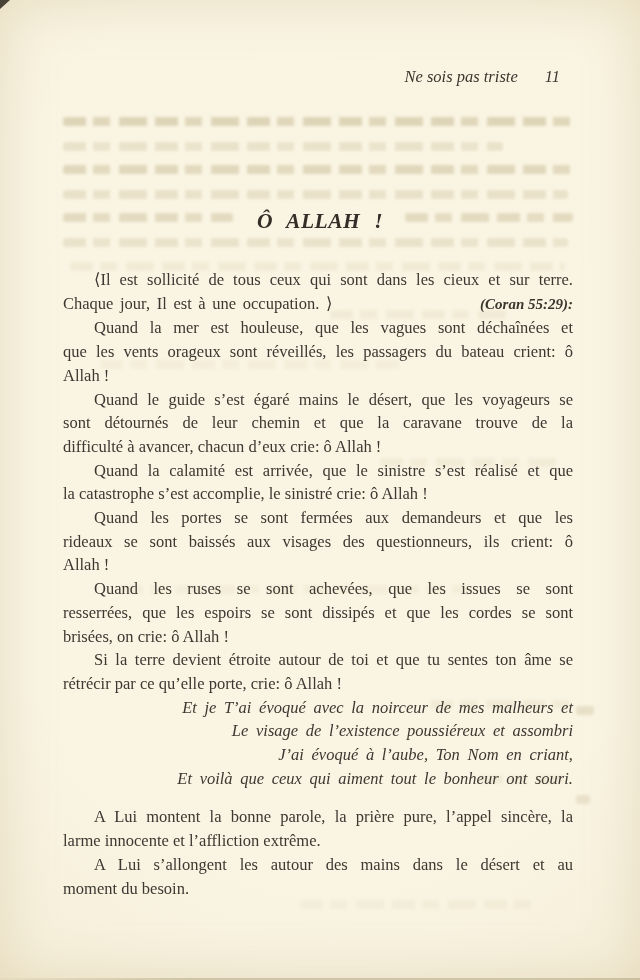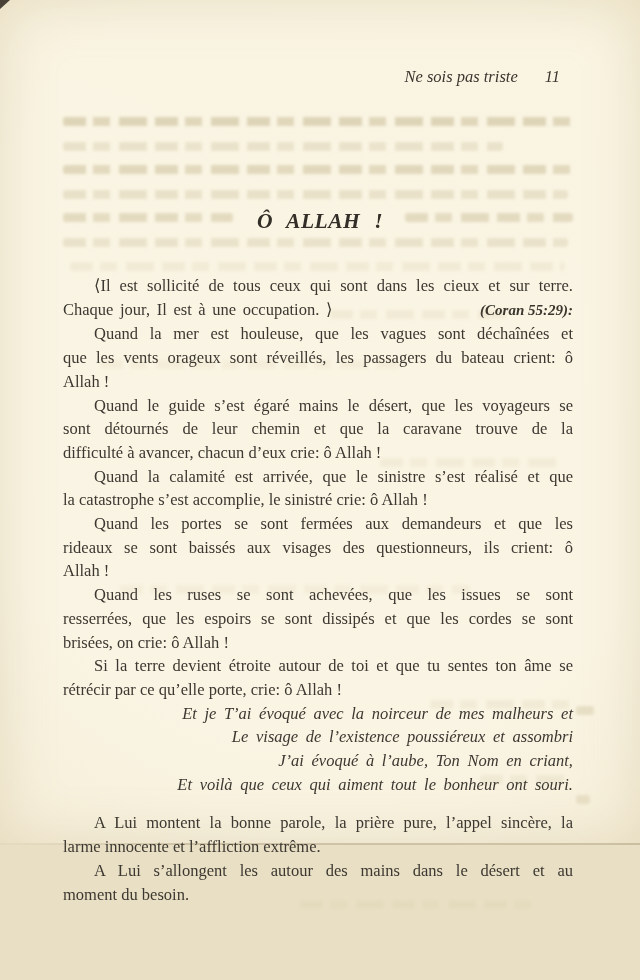--- a/index.html
+++ b/index.html
@@ -2,42 +2,42 @@
 <html><head>
 <meta charset="utf-8">
 <style>
   html,body{margin:0;padding:0;}
   body{
     width:640px;height:980px;overflow:hidden;
     font-family:"Liberation Serif","DejaVu Serif","DejaVu Sans",serif;
     background:#e9dfc4;
   }
   .page{
-    position:relative;width:640px;height:845px;
+    position:relative;width:640px;height:980px;
     background:
       radial-gradient(130% 105% at 52% 42%, rgba(250,245,228,0.9) 45%, rgba(240,230,202,0.55) 85%, rgba(234,222,188,0.75) 100%),
       linear-gradient(200deg, #f6eecf 0%, #f5eed9 30%, #f4edd8 100%);
     box-shadow:inset 0 0 55px rgba(186,165,115,0.28);
   }
   
   .running-header{
     position:absolute;top:67px;right:80px;
     display:flex;align-items:baseline;gap:27px;
     font-style:italic;font-size:16.5px;color:#3a362e;
   }
   
   .chapter-title{
     position:absolute;top:209px;left:0;width:100%;
     text-align:center;
     font-style:italic;font-weight:bold;font-size:21.5px;
     letter-spacing:0.5px;word-spacing:8px;color:#332f28;
   }
   
   .body-text{
-    position:absolute;left:63px;top:274px;width:510px;
+    position:absolute;left:63px;top:268px;width:510px;
     font-size:16.5px;line-height:23.7px;color:#3c3831;
   }
   .para{margin:0;}
   .para.spaced{margin-top:15px;}
   .line{text-align:left;}
   .line.just{text-align:justify;text-align-last:justify;}
   .line.ind{text-indent:31px;}
   .line.split{display:flex;justify-content:space-between;align-items:baseline;}
   .line.split .quote-end{word-spacing:2.5px;}
   .citation{font-style:italic;font-size:15px;white-space:nowrap;color:#3a362e;font-weight:bold;}

